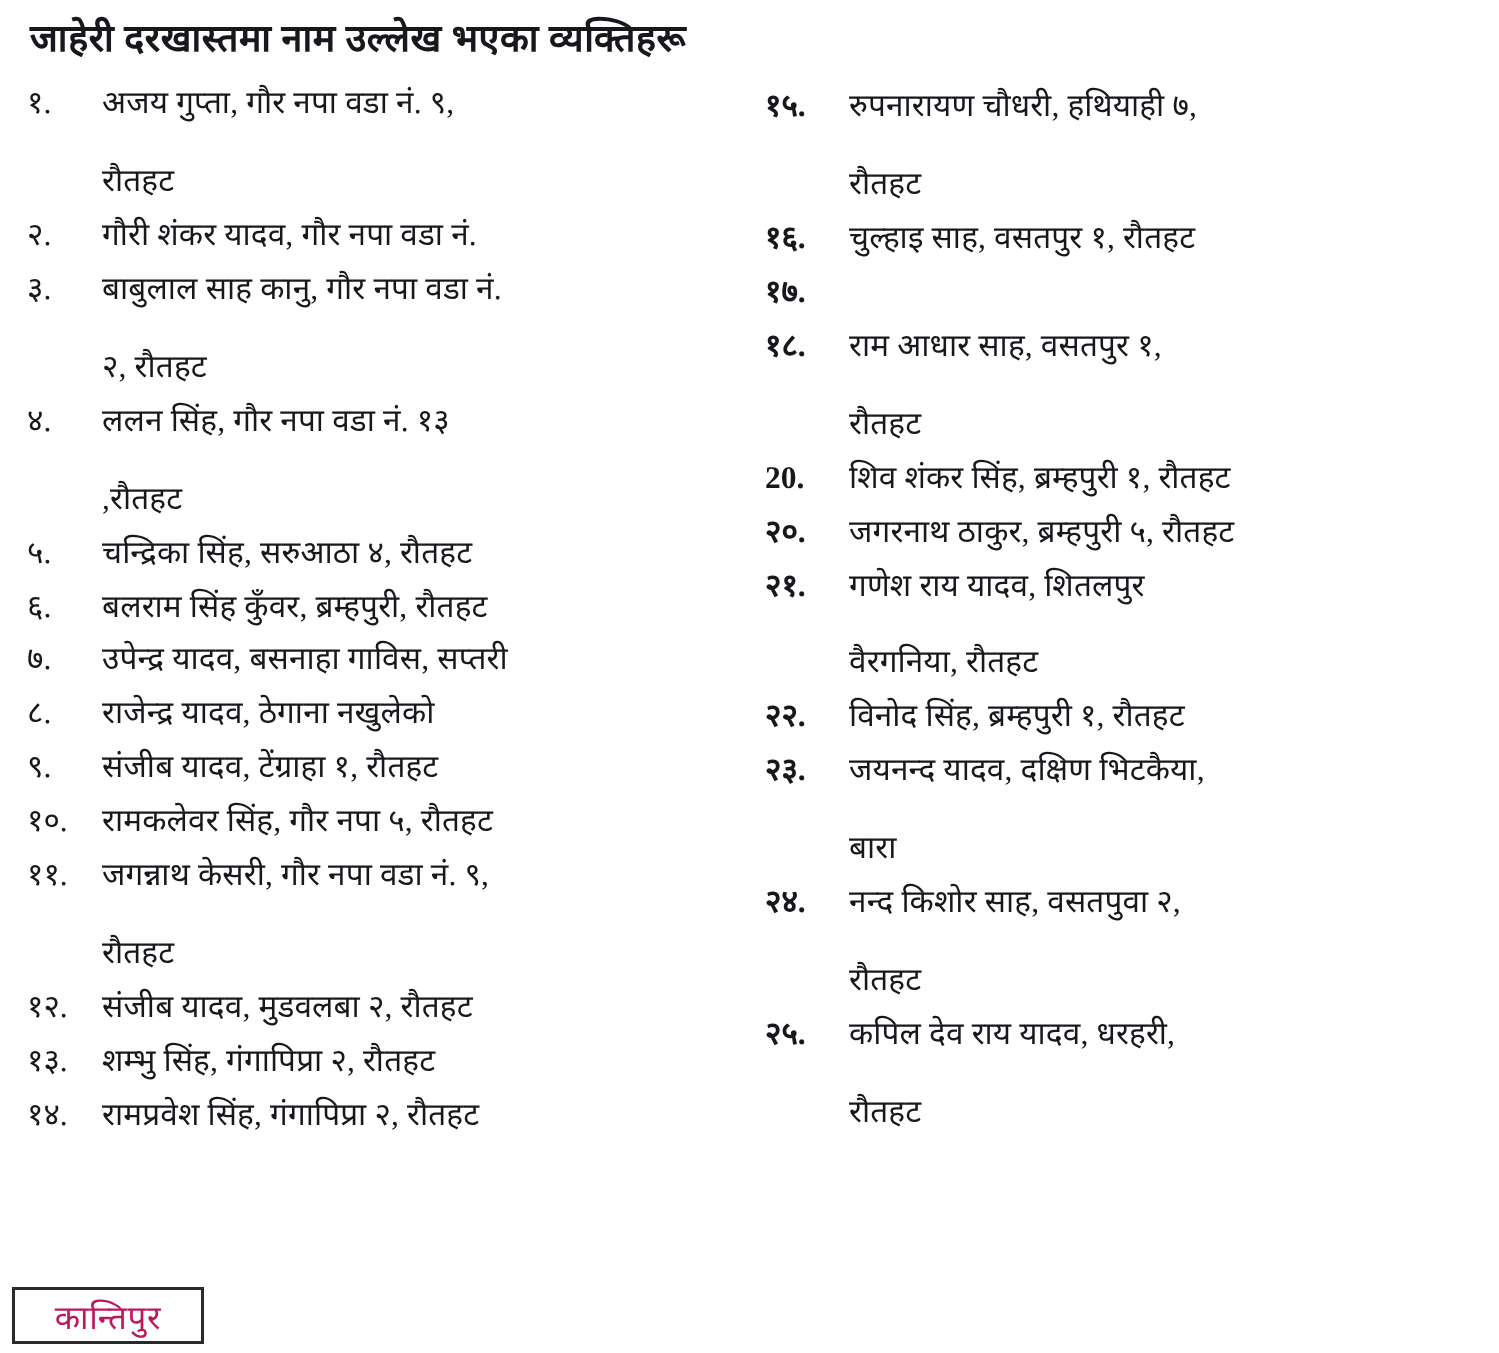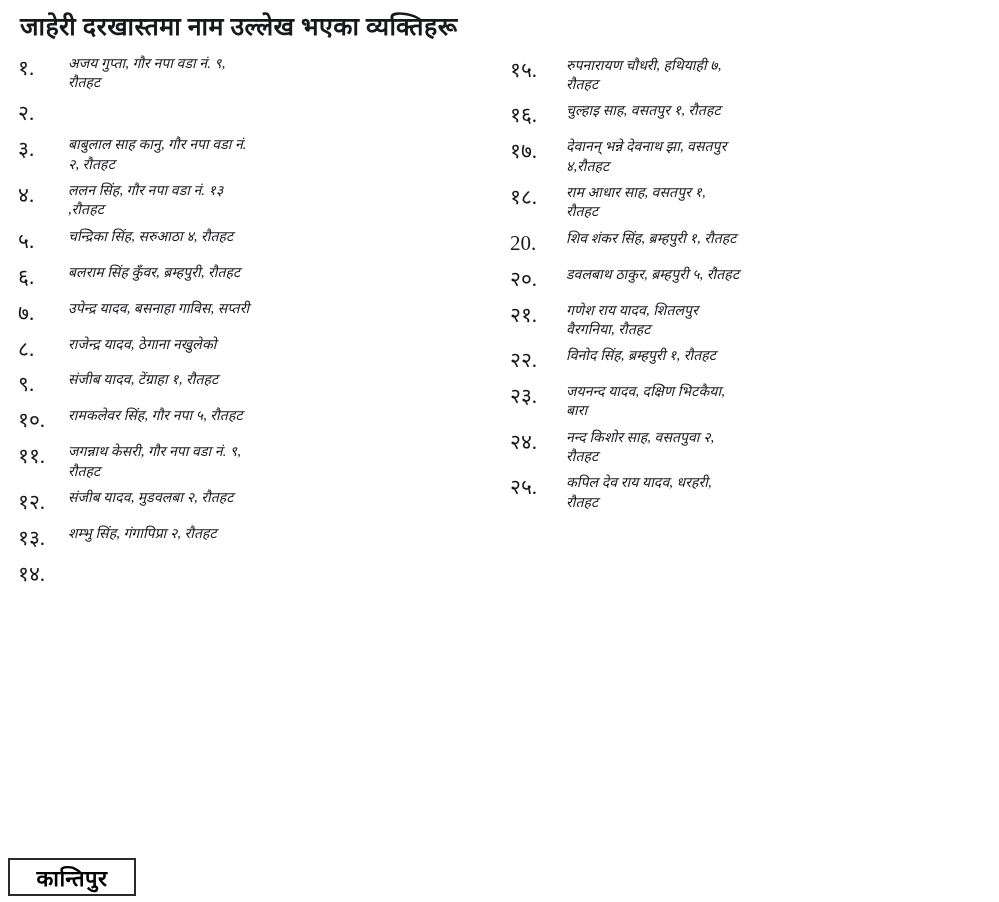--- a/index.html
+++ b/index.html
@@ -51,45 +51,46 @@
   .entry .num {
     flex: 0 0 46px;
     text-align: left;
     font-size: 21px;
     line-height: 1.38;
     padding-right: 4px;
     white-space: nowrap;
   }
   .col-right .entry .num {
     flex: 0 0 52px;
+    font-weight: bold;
   }
   .entry .txt {
-    font-size: 14px;
+    font-size: 21px;
     line-height: 1.38;
     letter-spacing: 0.1px;
-    font-style: italic;
   }
   .entry .txt .line2 {
     display: block;
+    margin-top: 23px;
   }
   .watermark {
     position: absolute;
     left: 8px;
     bottom: 6px;
     width: 124px;
     height: 34px;
     border: 2px solid #2a2a2a;
     background: #ffffff;
     display: flex;
     align-items: center;
     justify-content: center;
     font-size: 22px;
-    font-weight: 700;
+    font-weight: 400;
     letter-spacing: 0.5px;
-    color: #000000;
+    color: #be185d;
     overflow: hidden;
   }
   .watermark::after {
     content: "";
     position: absolute;
     left: 0; right: 0; bottom: 0;
     height: 4px;
     background: #2a2a2a;
     opacity: 0.0;
   }
@@ -108,20 +109,21 @@
         <span class="num">१.</span>
         <span class="txt">
           <span>अजय गुप्ता, गौर नपा वडा नं. ९,</span>
           <span class="line2">रौतहट</span>
         </span>
       </div>
 
       <div class="entry">
         <span class="num">२.</span>
         <span class="txt">
+          <span>गौरी शंकर यादव, गौर नपा वडा नं.</span>
         </span>
       </div>
 
       <div class="entry">
         <span class="num">३.</span>
         <span class="txt">
           <span>बाबुलाल साह कानु, गौर नपा वडा नं.</span>
           <span class="line2">२, रौतहट</span>
         </span>
       </div>
@@ -193,20 +195,23 @@
 
       <div class="entry">
         <span class="num">१३.</span>
         <span class="txt">
           <span>शम्भु सिंह, गंगापिप्रा २, रौतहट</span>
         </span>
       </div>
 
       <div class="entry">
         <span class="num">१४.</span>
+        <span class="txt">
+          <span>रामप्रवेश सिंह, गंगापिप्रा २, रौतहट</span>
+        </span>
       </div>
 
     </div>
 
     <div class="col col-right">
 
       <div class="entry">
         <span class="num">१५.</span>
         <span class="txt">
           <span>रुपनारायण चौधरी, हथियाही ७,</span>
@@ -216,45 +221,41 @@
 
       <div class="entry">
         <span class="num">१६.</span>
         <span class="txt">
           <span>चुल्हाइ साह, वसतपुर १, रौतहट</span>
         </span>
       </div>
 
       <div class="entry">
         <span class="num">१७.</span>
-        <span class="txt">
-          <span>देवानन् भन्ने देवनाथ झा, वसतपुर</span>
-          <span class="line2">४,रौतहट</span>
-        </span>
       </div>
 
       <div class="entry">
         <span class="num">१८.</span>
         <span class="txt">
           <span>राम आधार साह, वसतपुर १,</span>
           <span class="line2">रौतहट</span>
         </span>
       </div>
 
       <div class="entry">
         <span class="num">20.</span>
         <span class="txt">
           <span>शिव शंकर सिंह, ब्रम्हपुरी १, रौतहट</span>
         </span>
       </div>
 
       <div class="entry">
         <span class="num">२०.</span>
         <span class="txt">
-          <span>डवलबाथ ठाकुर, ब्रम्हपुरी ५, रौतहट</span>
+          <span>जगरनाथ ठाकुर, ब्रम्हपुरी ५, रौतहट</span>
         </span>
       </div>
 
       <div class="entry">
         <span class="num">२१.</span>
         <span class="txt">
           <span>गणेश राय यादव, शितलपुर</span>
           <span class="line2">वैरगनिया, रौतहट</span>
         </span>
       </div>

